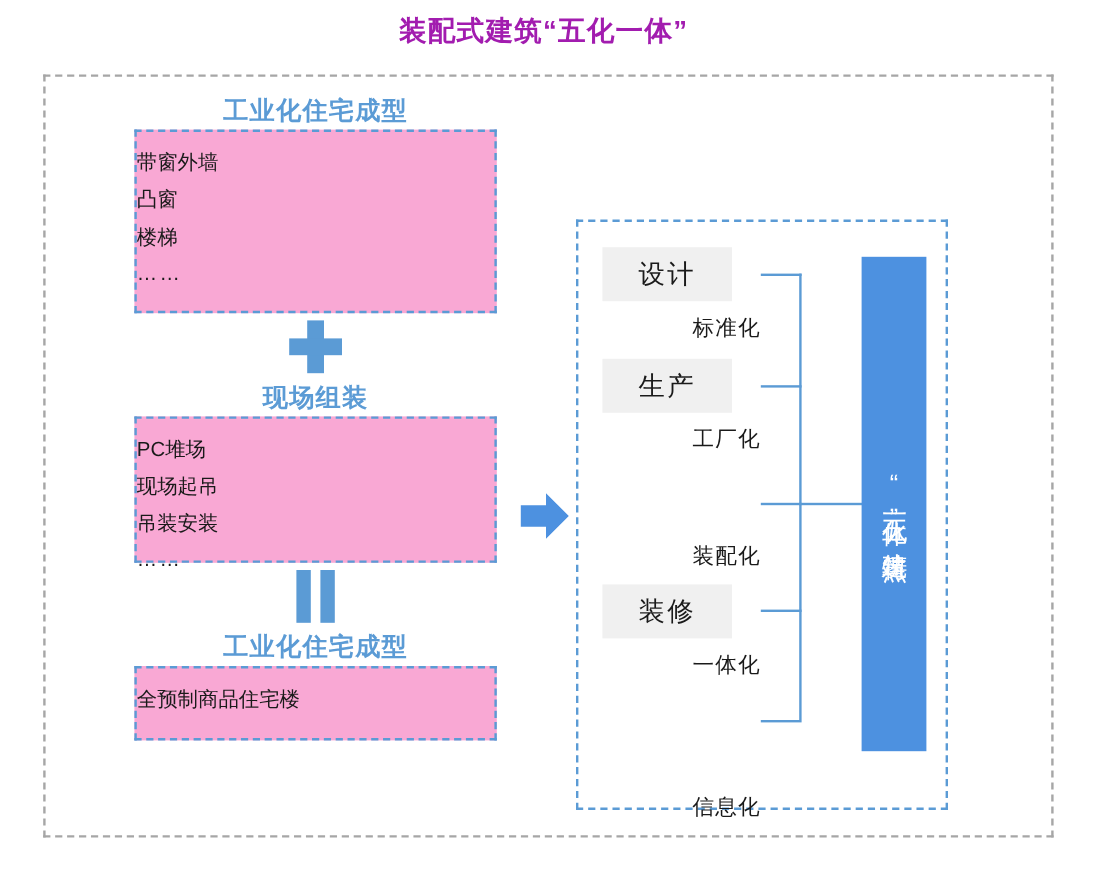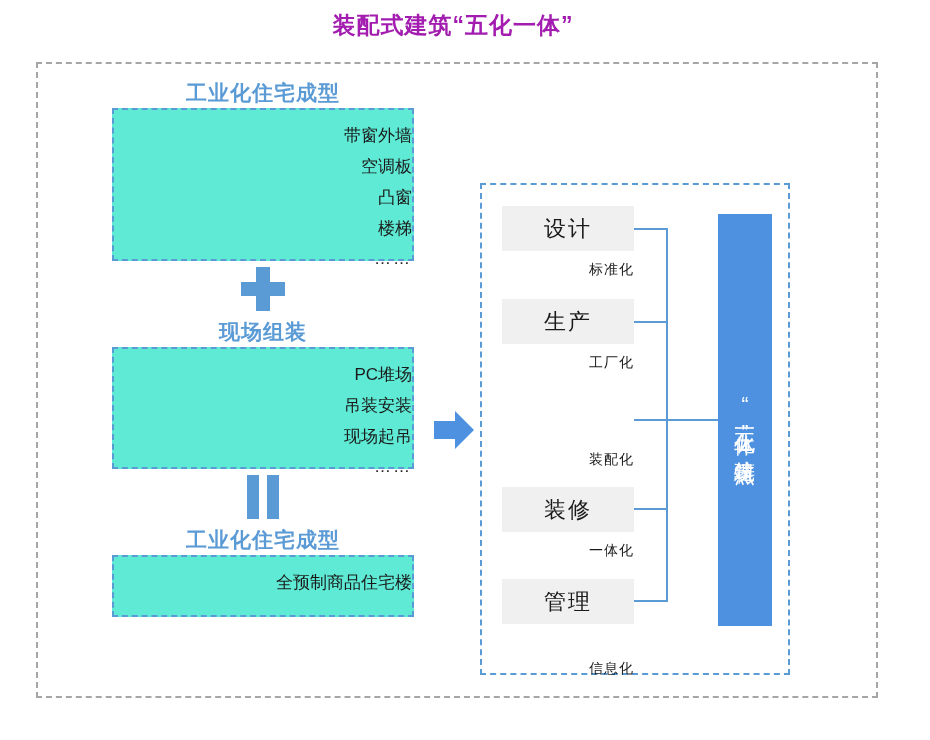--- a/index.html
+++ b/index.html
@@ -55,22 +55,22 @@
     text-align: center;
     font-size: 21px;
     font-weight: bold;
     color: #5b9bd5;
     letter-spacing: 1px;
     line-height: 30px;
   }
   .dash-box {
     border: 2px dashed #5b9bd5;
     box-sizing: border-box;
-    background: #5eead4;
-    text-align: right;
+    background: #f9a8d4;
+    text-align: left;
     padding: 10px 0 8px 0;
   }
   .dash-box .row {
     font-size: 17px;
     line-height: 31px;
     color: #1a1a1a;
     white-space: nowrap;
   }
   .dash-box .dots {
     font-size: 17px;
@@ -106,36 +106,36 @@
     left: 480px;
     top: 183px;
     width: 310px;
     height: 492px;
     border: 2px dashed #5b9bd5;
     box-sizing: border-box;
   }
   .stage-box {
     position: absolute;
     left: 20px;
-    width: 132px;
+    width: 108px;
     height: 45px;
     background: #f0f0f0;
     display: flex;
     align-items: center;
     justify-content: center;
     font-size: 22px;
     color: #1a1a1a;
     letter-spacing: 2px;
   }
   .stage-label {
     position: absolute;
     left: 20px;
     width: 132px;
     text-align: right;
-    font-size: 14px;
+    font-size: 18px;
     color: #1a1a1a;
     letter-spacing: 1px;
   }
   .blue-bar {
     position: absolute;
     left: 236px;
     top: 29px;
     width: 54px;
     height: 412px;
     background: #4d91e0;
@@ -179,36 +179,35 @@
 
   <div class="title">装配式建筑“五化一体”</div>
 
   <div class="outer-frame"></div>
 
   <div class="left-col">
 
     <div class="stage-heading">工业化住宅成型</div>
     <div class="dash-box" style="height:153px;">
       <div class="row">带窗外墙</div>
-      <div class="row">空调板</div>
       <div class="row">凸窗</div>
       <div class="row">楼梯</div>
       <div class="dots">……</div>
     </div>
 
     <div class="op-wrap">
       <div class="op-plus-v"></div>
       <div class="op-plus-h"></div>
     </div>
 
     <div class="stage-heading">现场组装</div>
     <div class="dash-box" style="height:122px;">
       <div class="row">PC堆场</div>
+      <div class="row">现场起吊</div>
       <div class="row">吊装安装</div>
-      <div class="row">现场起吊</div>
       <div class="dots">……</div>
     </div>
 
     <div class="op-wrap">
       <div class="op-eq-l"></div>
       <div class="op-eq-r"></div>
     </div>
 
     <div class="stage-heading">工业化住宅成型</div>
     <div class="dash-box" style="height:62px;">
@@ -236,20 +235,19 @@
     <div class="stage-label" style="top:76px;">标准化</div>
 
     <div class="stage-box" style="top:114px;">生产</div>
     <div class="stage-label" style="top:169px;">工厂化</div>
 
     <div class="stage-label" style="top:266px;">装配化</div>
 
     <div class="stage-box" style="top:302px;">装修</div>
     <div class="stage-label" style="top:357px;">一体化</div>
 
-    <div class="stage-box" style="top:394px;">管理</div>
     <div class="stage-label" style="top:475px;">信息化</div>
 
     <div class="blue-bar">“五化一体”建筑特点</div>
   </div>
 
 
 </div>
 
 </body></html>

